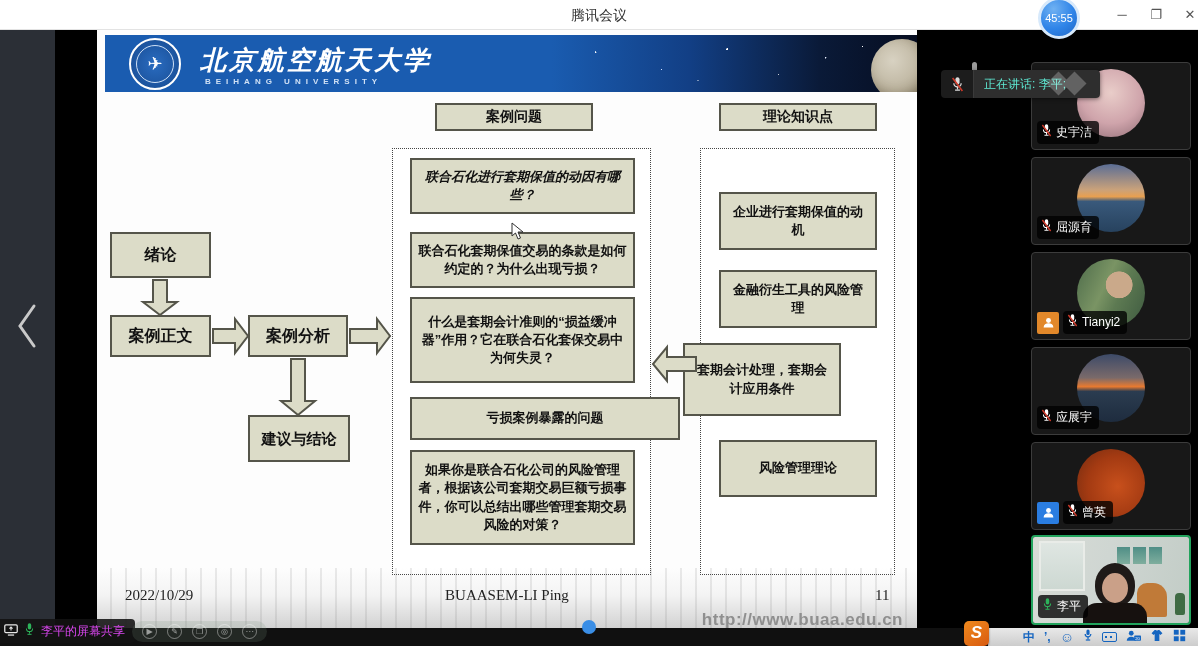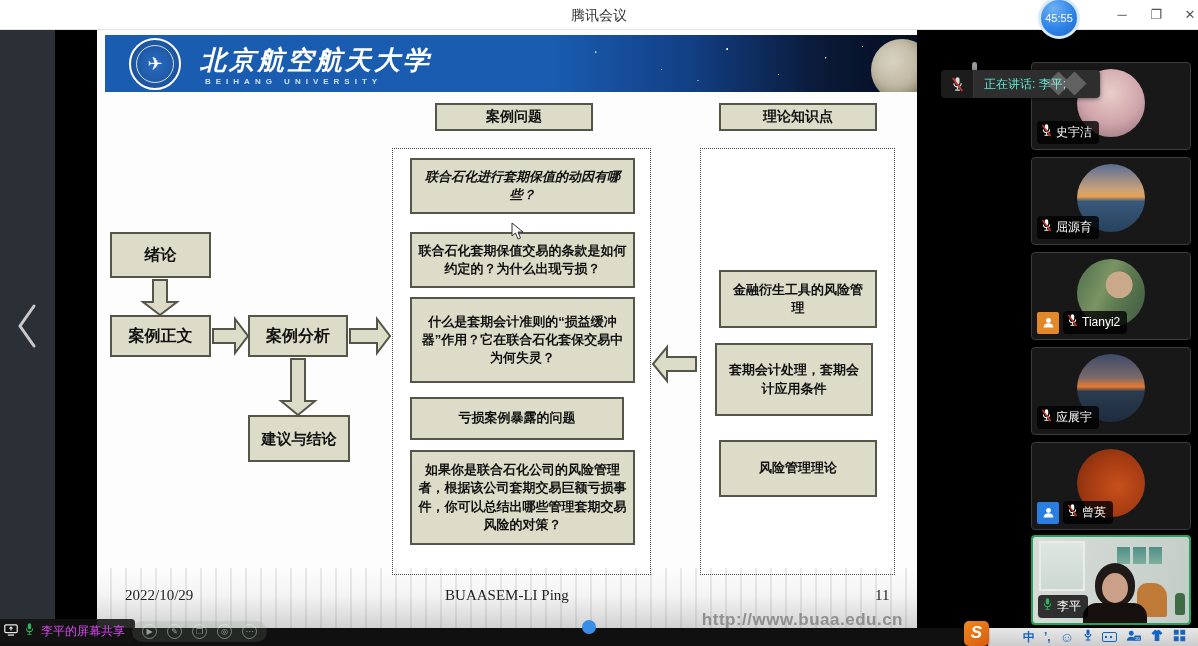--- a/index.html
+++ b/index.html
@@ -187,25 +187,26 @@
     <div class="dashed" style="left:603px; top:118px; width:195px; height:427px;"></div>
 
     <div class="box" style="left:13px;  top:202px; width:101px; height:46px; font-size:16px;">绪论</div>
     <div class="box" style="left:13px;  top:285px; width:101px; height:42px; font-size:16px;">案例正文</div>
     <div class="box" style="left:151px; top:285px; width:100px; height:42px; font-size:16px;">案例分析</div>
     <div class="box" style="left:151px; top:385px; width:102px; height:47px; font-size:15px;">建议与结论</div>
 
     <div class="box" style="left:313px; top:128px; width:225px; height:56px; font-size:13px;font-style:italic;">联合石化进行套期保值的动因有哪些？</div>
     <div class="box" style="left:313px; top:202px; width:225px; height:56px; font-size:13px;">联合石化套期保值交易的条款是如何约定的？为什么出现亏损？</div>
     <div class="box" style="left:313px; top:267px; width:225px; height:86px; font-size:13px;">什么是套期会计准则的“损益缓冲器”作用？它在联合石化套保交易中为何失灵？</div>
-    <div class="box" style="left:313px; top:367px; width:214px; height:43px; font-size:13px;">亏损案例暴露的问题</div>
+    <div class="box" style="left:313px; top:367px; width:270px; height:43px; font-size:13px;">亏损案例暴露的问题</div>
     <div class="box" style="left:313px; top:420px; width:225px; height:95px; font-size:13px;">如果你是联合石化公司的风险管理者，根据该公司套期交易巨额亏损事件，你可以总结出哪些管理套期交易风险的对策？</div>
 
+    <div class="box" style="left:622px; top:162px; width:158px; height:58px; font-size:13px;">企业进行套期保值的动机</div>
     <div class="box" style="left:622px; top:240px; width:158px; height:58px; font-size:13px;">金融衍生工具的风险管理</div>
-    <div class="box" style="left:618px; top:313px; width:158px; height:73px; font-size:13px;">套期会计处理，套期会计应用条件</div>
+    <div class="box" style="left:586px; top:313px; width:158px; height:73px; font-size:13px;">套期会计处理，套期会计应用条件</div>
     <div class="box" style="left:622px; top:410px; width:158px; height:57px; font-size:13px;">风险管理理论</div>
 
     <svg class="flowsvg" width="820" height="598">
       <g fill="#dcdcc8" stroke="#55554a" stroke-width="2" stroke-linejoin="miter">
         <polygon points="56,250 70,250 70,272 80,272 63,285 46,272 56,272"></polygon>
         <polygon points="116,299 138,299 138,289 151,306 138,323 138,313 116,313"></polygon>
         <polygon points="253,299 280,299 280,289 293,306 280,323 280,313 253,313"></polygon>
         <polygon points="194,329 208,329 208,371 218,371 201,385 184,371 194,371"></polygon>
         <polygon points="599,327 570,327 570,317 556,334 570,351 570,341 599,341"></polygon>
       </g>

